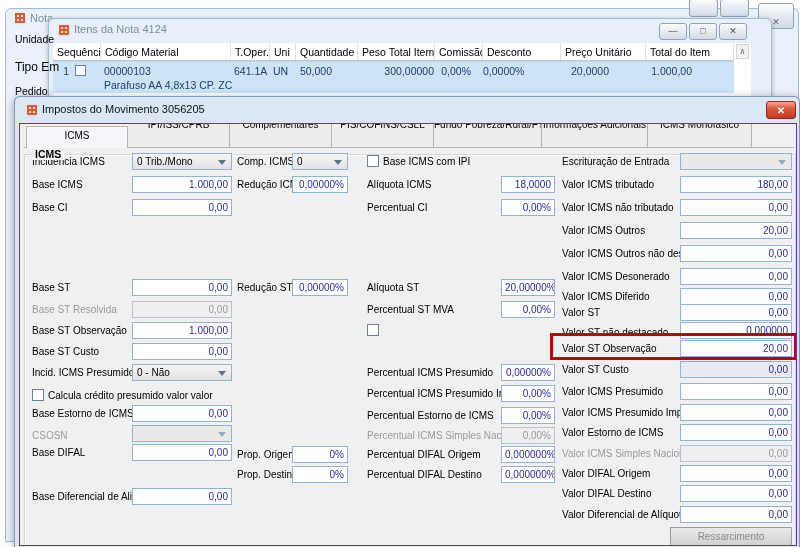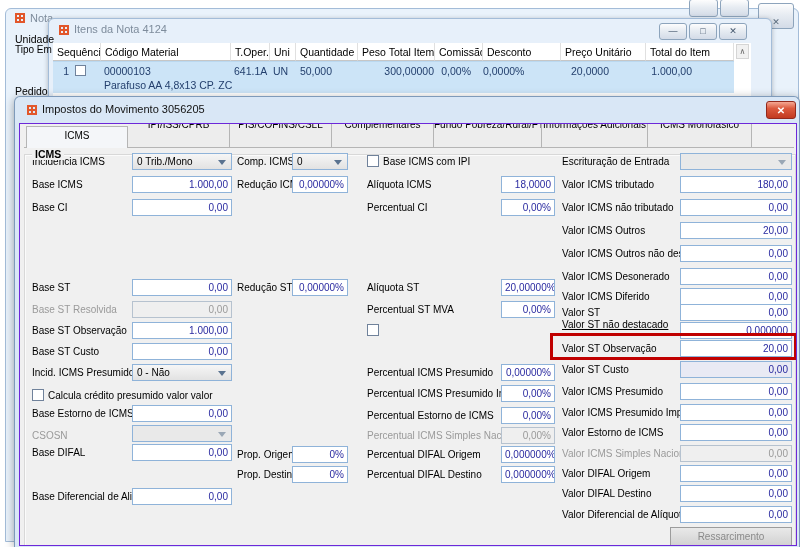--- a/index.html
+++ b/index.html
@@ -61,21 +61,21 @@
 
 <div class="win" style="left:5px;top:8px;width:792px;height:532px;">
   <div class="abs" style="left:0;top:0;width:100%;height:20px;">
     <span class="appicon" style="left:9px;top:4px;"></span>
     <span class="titletext" style="left:24px;top:3px;color:#7E8C9C;">Nota</span>
     <span class="capbtn" style="left:683px;top:-10px;width:29px;height:18px;"></span>
     <span class="capbtn" style="left:714px;top:-10px;width:29px;height:18px;"></span>
     <span class="capbtn" style="left:752px;top:-6px;width:36px;height:26px;line-height:36px;color:#5A6B7D;">✕</span>
   </div>
   <span class="lb" style="left:9px;top:22px;font-size:10.5px;">Unidade</span>
-  <span class="lb" style="left:9px;top:32px;font-size:10px;">Tipo Em</span>
+  <span class="lb" style="left:9px;top:50px;font-size:12px;">Tipo Em</span>
   <span class="lb" style="left:9px;top:74px;font-size:10.5px;">Pedido</span>
 </div>
 
 <div class="win" style="left:48px;top:18px;width:722px;height:85px;background:#E7F0FA;box-shadow:0 1px 5px rgba(0,0,0,.25);">
   <div class="abs" style="left:0;top:0;width:100%;height:22px;">
     <span class="appicon" style="left:10px;top:6px;"></span>
     <span class="titletext" style="left:25px;top:4px;color:#7E8C9C;">Itens da Nota 4124</span>
     <span class="capbtn" style="left:610px;top:4px;width:28px;height:17px;">—</span>
     <span class="capbtn" style="left:640px;top:4px;width:28px;height:17px;">□</span>
     <span class="capbtn" style="left:670px;top:4px;width:28px;height:17px;">✕</span>
@@ -117,22 +117,22 @@
     <span class="titletext" style="left:27px;top:6px;color:#111;">Impostos do Movimento 3056205</span>
     <span class="closebtn-red" style="left:751px;top:4px;width:30px;height:18px;">✕</span>
   </div>
 
   <div class="abs" style="left:4px;top:26px;width:776px;height:421px;background:#F0F0F0;border:1px solid #6d28d9;box-sizing:content-box;overflow:hidden;">
 
     <div class="abs" style="left:4px;top:23px;width:770px;height:1px;background:#B5B5B5;z-index:1;"></div>
     <div class="tabs" style="left:6px;top:2px;">
       <div class="tab active first" style="width:102px;">ICMS</div>
       <div class="tab" style="width:102px;">IPI/ISS/CPRB</div>
+      <div class="tab" style="width:102px;">Complementares</div>
       <div class="tab" style="width:102px;">PIS/COFINS/CSLL</div>
-      <div class="tab" style="width:102px;">Complementares</div>
       <div class="tab" style="width:108px;">Fundo Pobreza/Rural/FTI</div>
       <div class="tab" style="width:106px;">Informações Adicionais</div>
       <div class="tab" style="width:104px;">ICMS Monofásico</div>
     </div>
 
     <div class="groupbox" style="left:4px;top:30px;width:770px;height:400px;"></div>
     <span class="gcap" style="left:12px;top:24px;">ICMS</span>
 
     <span class="lb" style="left:12px;top:29px;">Incidência ICMS</span>
     <div class="dd" style="left:112px;top:29px;width:100px;">0 Trib./Mono</div>
@@ -206,21 +206,21 @@
     <span class="lb" style="left:542px;top:98px;">Valor ICMS Outros</span>
     <div class="tf" style="left:660px;top:98px;width:112px;">20,00</div>
     <span class="lb" style="left:542px;top:121px;">Valor ICMS Outros não dest.</span>
     <div class="tf" style="left:660px;top:121px;width:112px;">0,00</div>
     <span class="lb" style="left:542px;top:144px;">Valor ICMS Desonerado</span>
     <div class="tf" style="left:660px;top:144px;width:112px;">0,00</div>
     <span class="lb" style="left:542px;top:164px;">Valor ICMS Diferido</span>
     <div class="tf" style="left:660px;top:164px;width:112px;">0,00</div>
     <span class="lb" style="left:542px;top:180px;">Valor ST</span>
     <div class="tf" style="left:660px;top:180px;width:112px;">0,00</div>
-    <span class="lb" style="left:542px;top:192px;text-decoration:underline;">Valor ST não destacado</span>
+    <span class="lb" style="left:542px;top:200px;">Valor ST não destacado</span>
     <div class="tf" style="left:660px;top:198px;width:112px;">0,000000</div>
     <span class="lb" style="left:542px;top:216px;">Valor ST Observação</span>
     <div class="tf" style="left:660px;top:216px;width:112px;">20,00</div>
     <div class="hlbox" style="left:530px;top:209px;width:247px;height:27px;box-sizing:border-box;"></div>
     <span class="lb" style="left:542px;top:237px;">Valor ST Custo</span>
     <div class="tf c" style="left:660px;top:237px;width:112px;">0,00</div>
     <span class="lb" style="left:542px;top:259px;">Valor ICMS Presumido</span>
     <div class="tf" style="left:660px;top:259px;width:112px;">0,00</div>
     <span class="lb" style="left:542px;top:280px;">Valor ICMS Presumido Imp. PR</span>
     <div class="tf" style="left:660px;top:280px;width:112px;">0,00</div>

